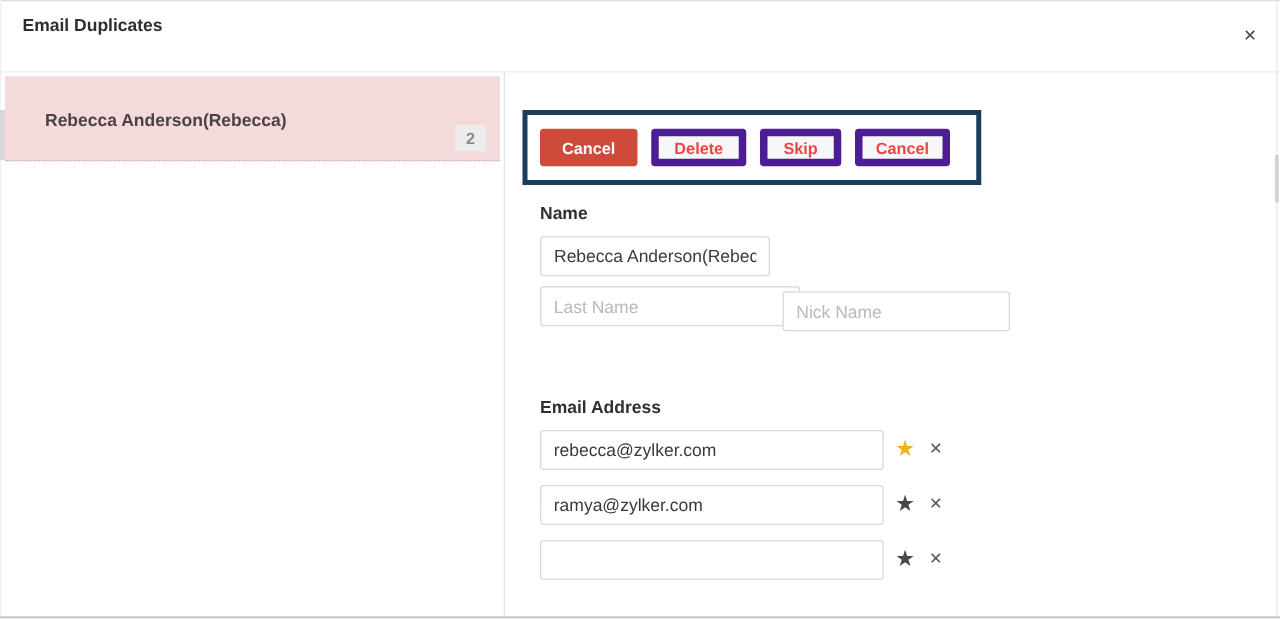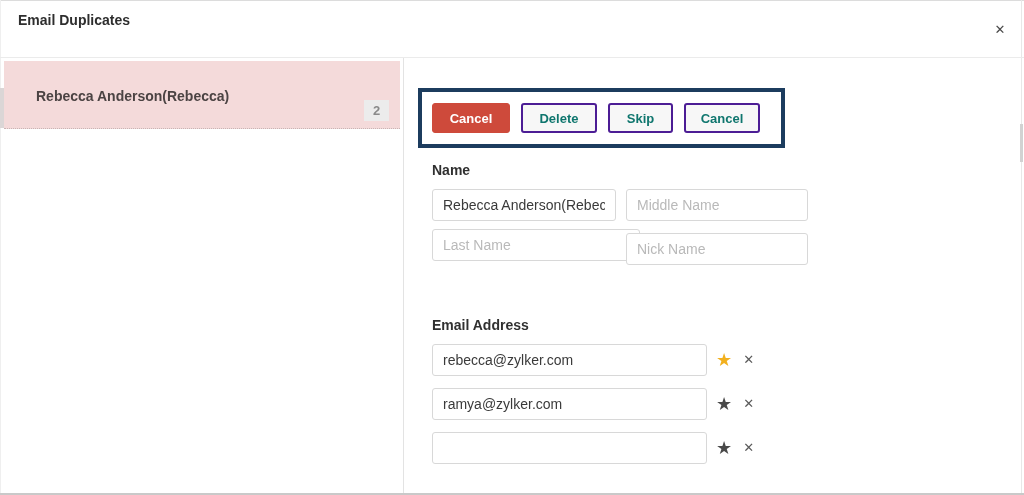--- a/index.html
+++ b/index.html
@@ -66,21 +66,21 @@
     border: 4px solid var(--highlight-border);
     background: #ffffff;
     display: flex; align-items: center; gap: 11px; padding-left: 10px;
   }
   .btn {
     height: 30px; border-radius: 3px; cursor: pointer;
     font-family: "Liberation Sans", sans-serif;
     font-size: 13px; font-weight: 700;
   }
   .btn-merge  { width: 78px; background: var(--merge-button); color: #ffffff; border: 1px solid var(--merge-button); }
-  .btn-gray   { background: #f7f7f7; border: 2px solid #4c1d95; color: #0f766e; }
+  .btn-gray   { background: #f7f7f7; border: 6px solid #4c1d95; color: #ef4444; }
   .btn-delete { width: 76px; }
   .btn-skip   { width: 65px; }
   .btn-cancel { width: 76px; }
 
   
   .section-label {
     position: absolute; left: 432px;
     font-size: 14px; font-weight: 600; color: #303030;
   }
   .name-label  { top: 162px; }
@@ -142,21 +142,20 @@
 
   <div class="action-box">
     <button class="btn btn-merge">Cancel</button>
     <button class="btn btn-gray btn-delete">Delete</button>
     <button class="btn btn-gray btn-skip">Skip</button>
     <button class="btn btn-gray btn-cancel">Cancel</button>
   </div>
 
   <div class="section-label name-label">Name</div>
   <input class="field pos f-first" value="Rebecca Anderson(Rebecca" style="">
-  <input class="field pos f-middle" placeholder="Middle Name" style="">
   <input class="field pos f-last" placeholder="Last Name" style="">
   <input class="field pos f-nick" placeholder="Nick Name" style="">
 
   <div class="section-label email-label">Email Address</div>
 
   <div class="email-row row-0">
     <input class="field" value="rebecca@zylker.com" style="">
     <span class="star gold">★</span>
     <span class="remove">✕</span>
   </div>

